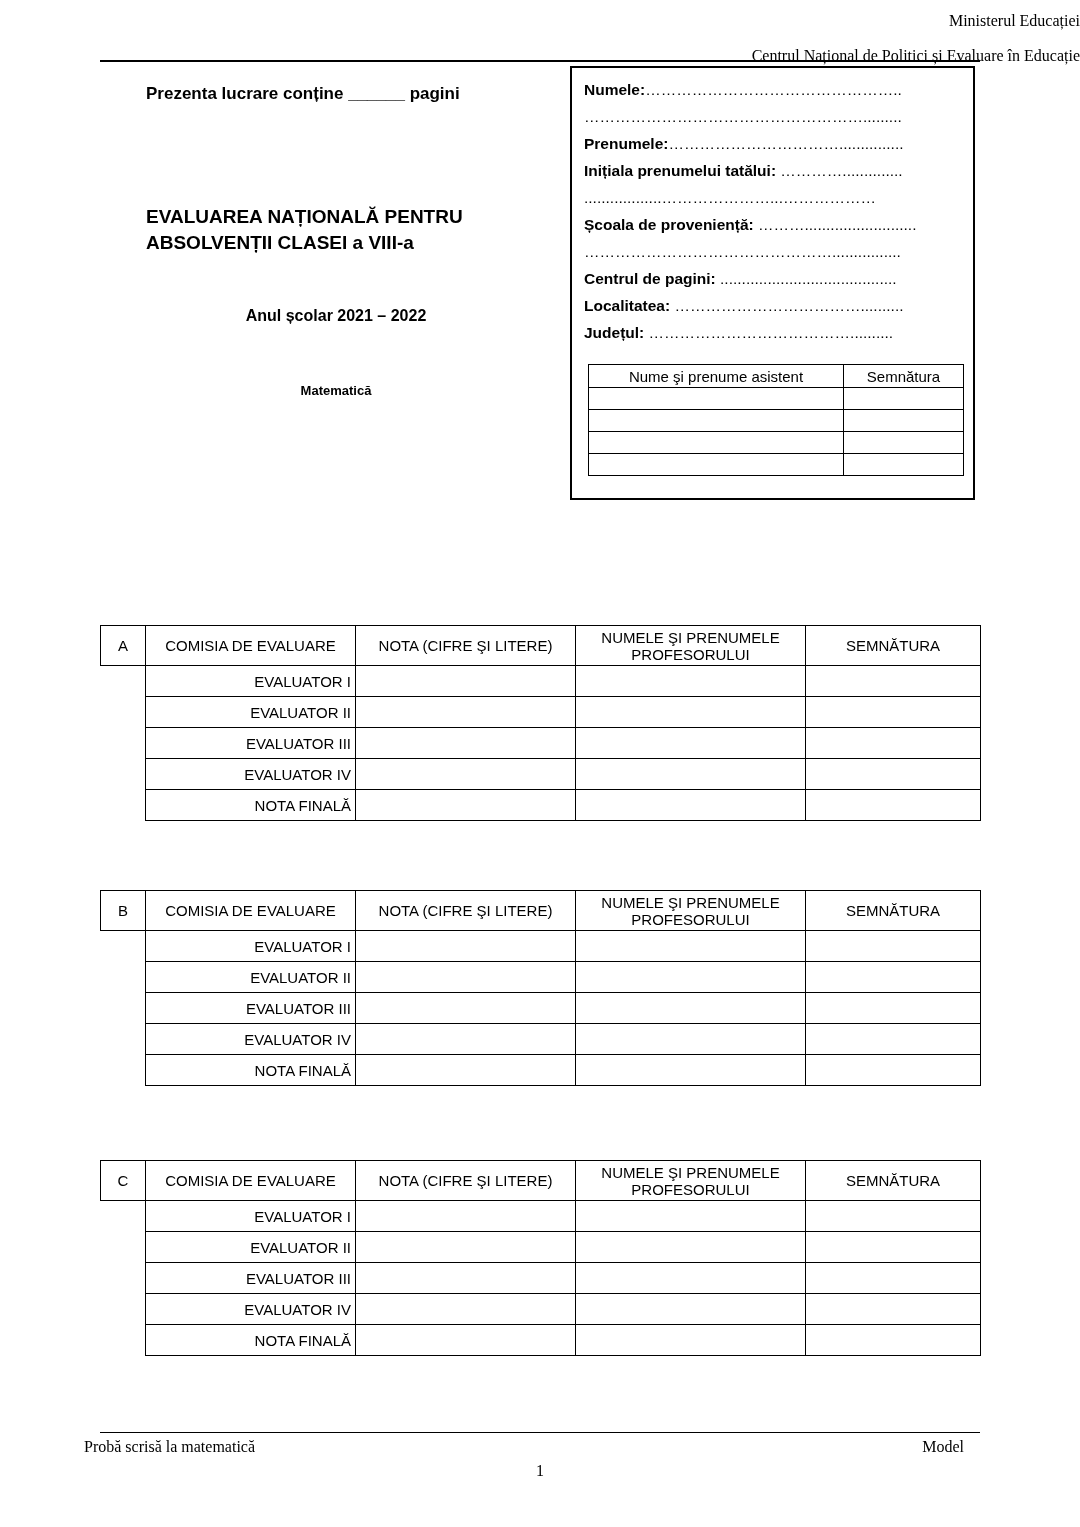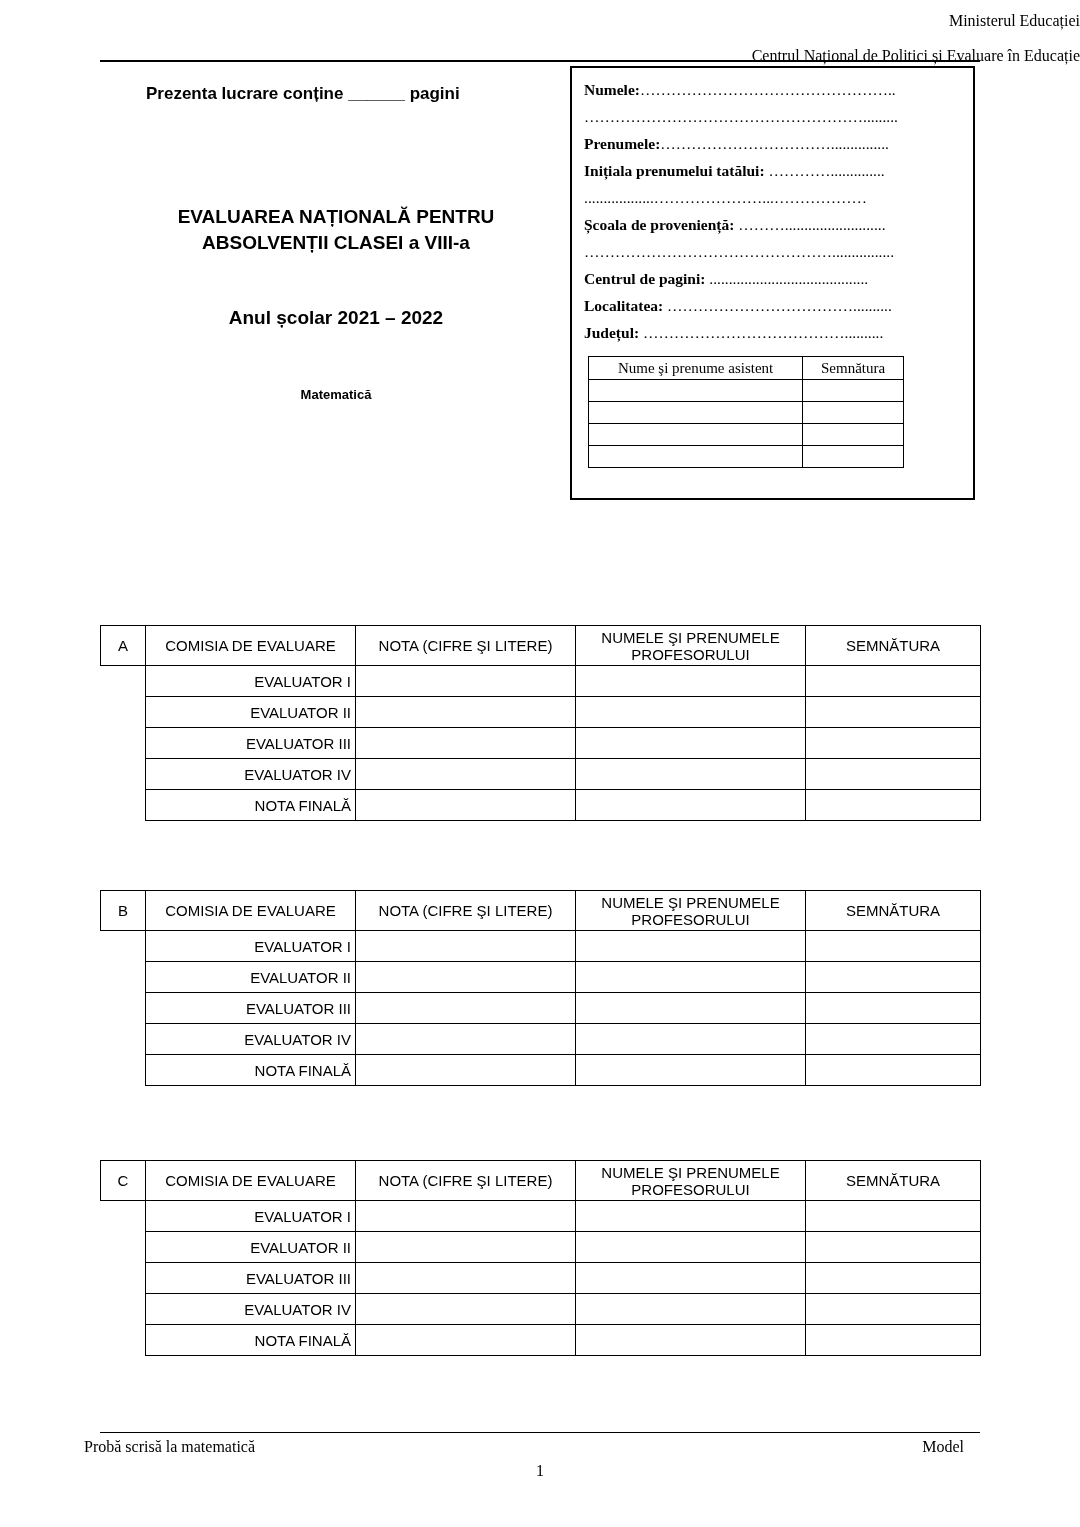--- a/index.html
+++ b/index.html
@@ -11,33 +11,33 @@
 
   
   .top-header { position:absolute; top:12px; left:0; width:100%; text-align:right; }
   .top-header .l1 { font-family:"Liberation Serif", serif; font-size:16px; }
   .top-header .l2 { font-family:"Liberation Serif", serif; font-size:16px; margin-top:17px; }
   .top-rule { position:absolute; top:60px; left:100px; width:880px; border-top:2px solid #000; }
 
   
   .left-col { position:absolute; left:100px; top:84px; width:380px;margin-left:46px; }
   .contains-line { font-size:17px; font-weight:bold; }
-  .title-block { margin-top:100px; text-align:center; font-weight:bold; font-size:19px; line-height:1.35; }
-  .school-year { margin-top:52px; text-align:center; font-weight:bold; font-size:19px; }
+  .title-block { margin-top:100px; font-weight:bold; font-size:19px; line-height:1.35; }
+  .school-year { margin-top:52px; text-align:center; font-weight:bold; font-size:16px; }
   .subject { margin-top:58px; text-align:center; font-weight:bold; font-size:13px; }
 
   
   .info-box {
     position:absolute; left:570px; top:66px; width:405px; height:434px;
-    border:2px solid #000; padding:8px 8px 0 12px; font-size:15.5px;font-family:Liberation Serif, serif;
+    border:2px solid #000; padding:8px 8px 0 12px; font-size:15.5px;
   }
   .ib-line { height:27px; line-height:27px; white-space:nowrap; overflow:hidden; }
   .ib-line b { font-weight:bold; }
 
-  .assist-table { border-collapse:collapse; width:316px; margin:10px auto 0 4px; }
+  .assist-table { border-collapse:collapse; width:376px; margin:18px auto 0 4px; }
   .assist-table td {
     border:1.5px solid #000; font-size:15px; text-align:center; height:23px; padding:0 2px;
   }
   .assist-table .ar { height:22px; }
 
   
   .eval-wrap { position:absolute; left:100px; width:880px; }
   .eval-a { top:625px; } .eval-b { top:890px; } .eval-c { top:1160px; }
   table.eval { border-collapse:collapse; width:880px; table-layout:fixed; }
   table.eval td { border:1.5px solid #000; font-size:15px; padding:0 4px; }

